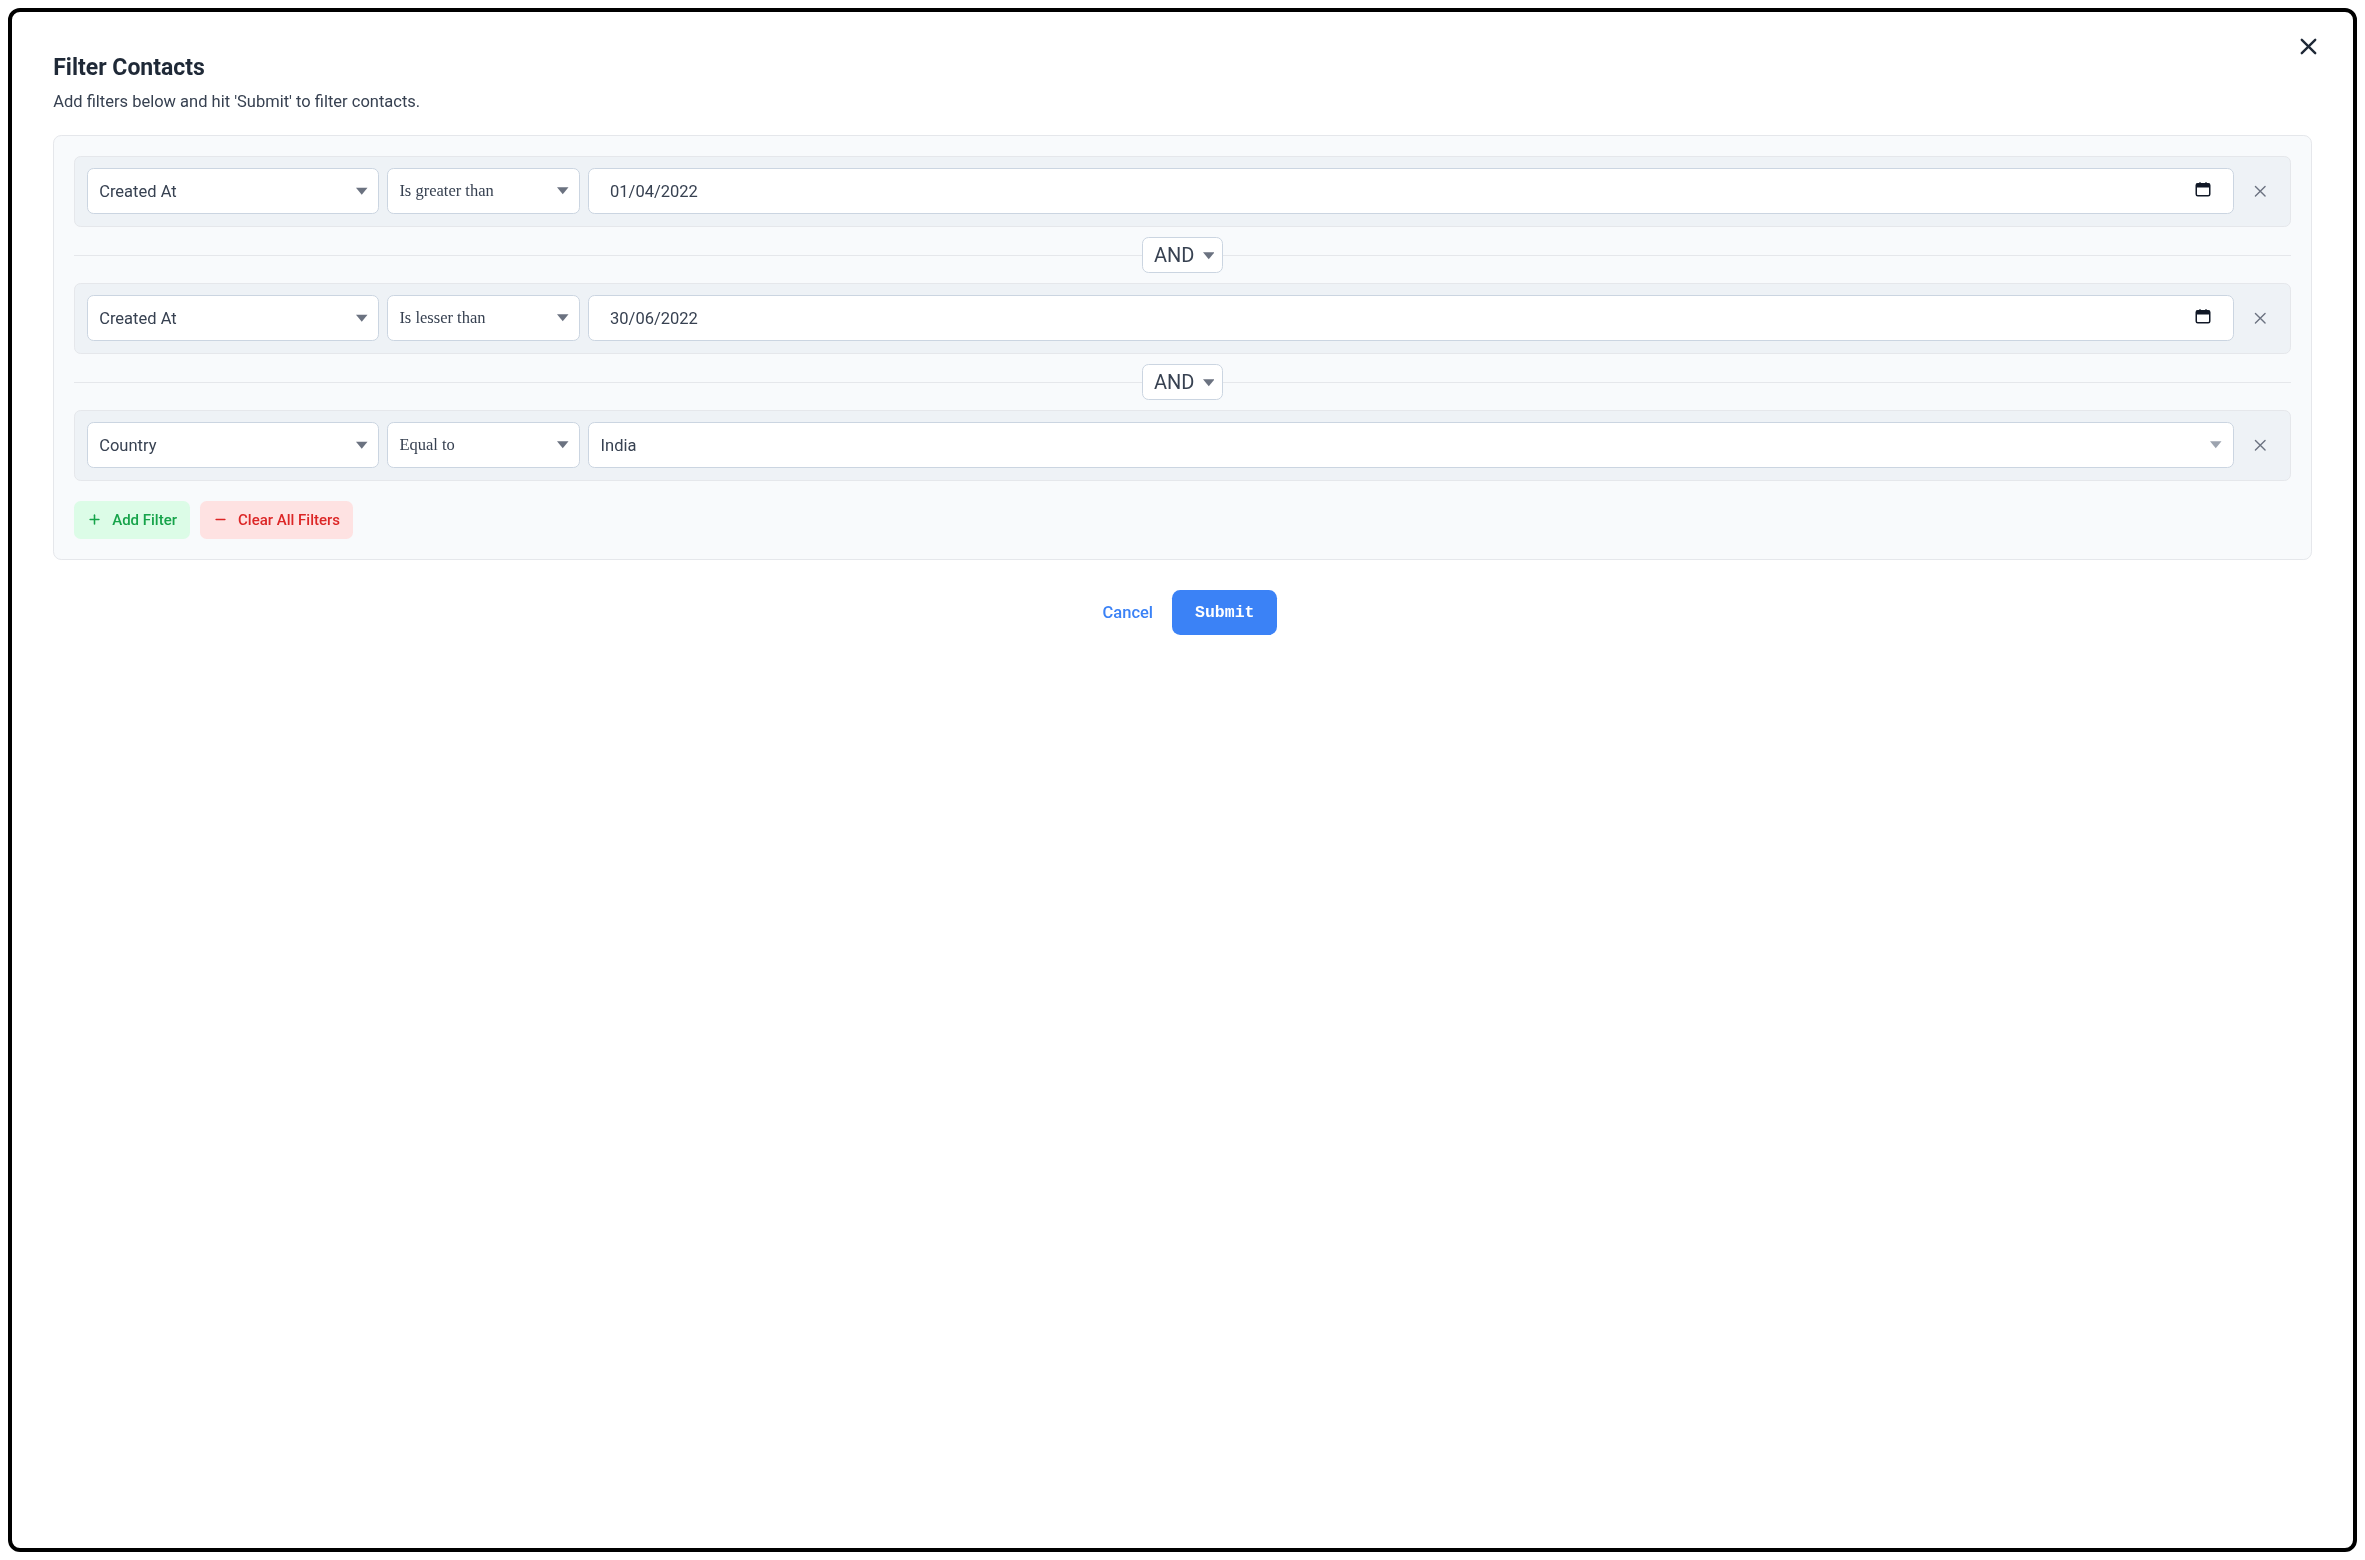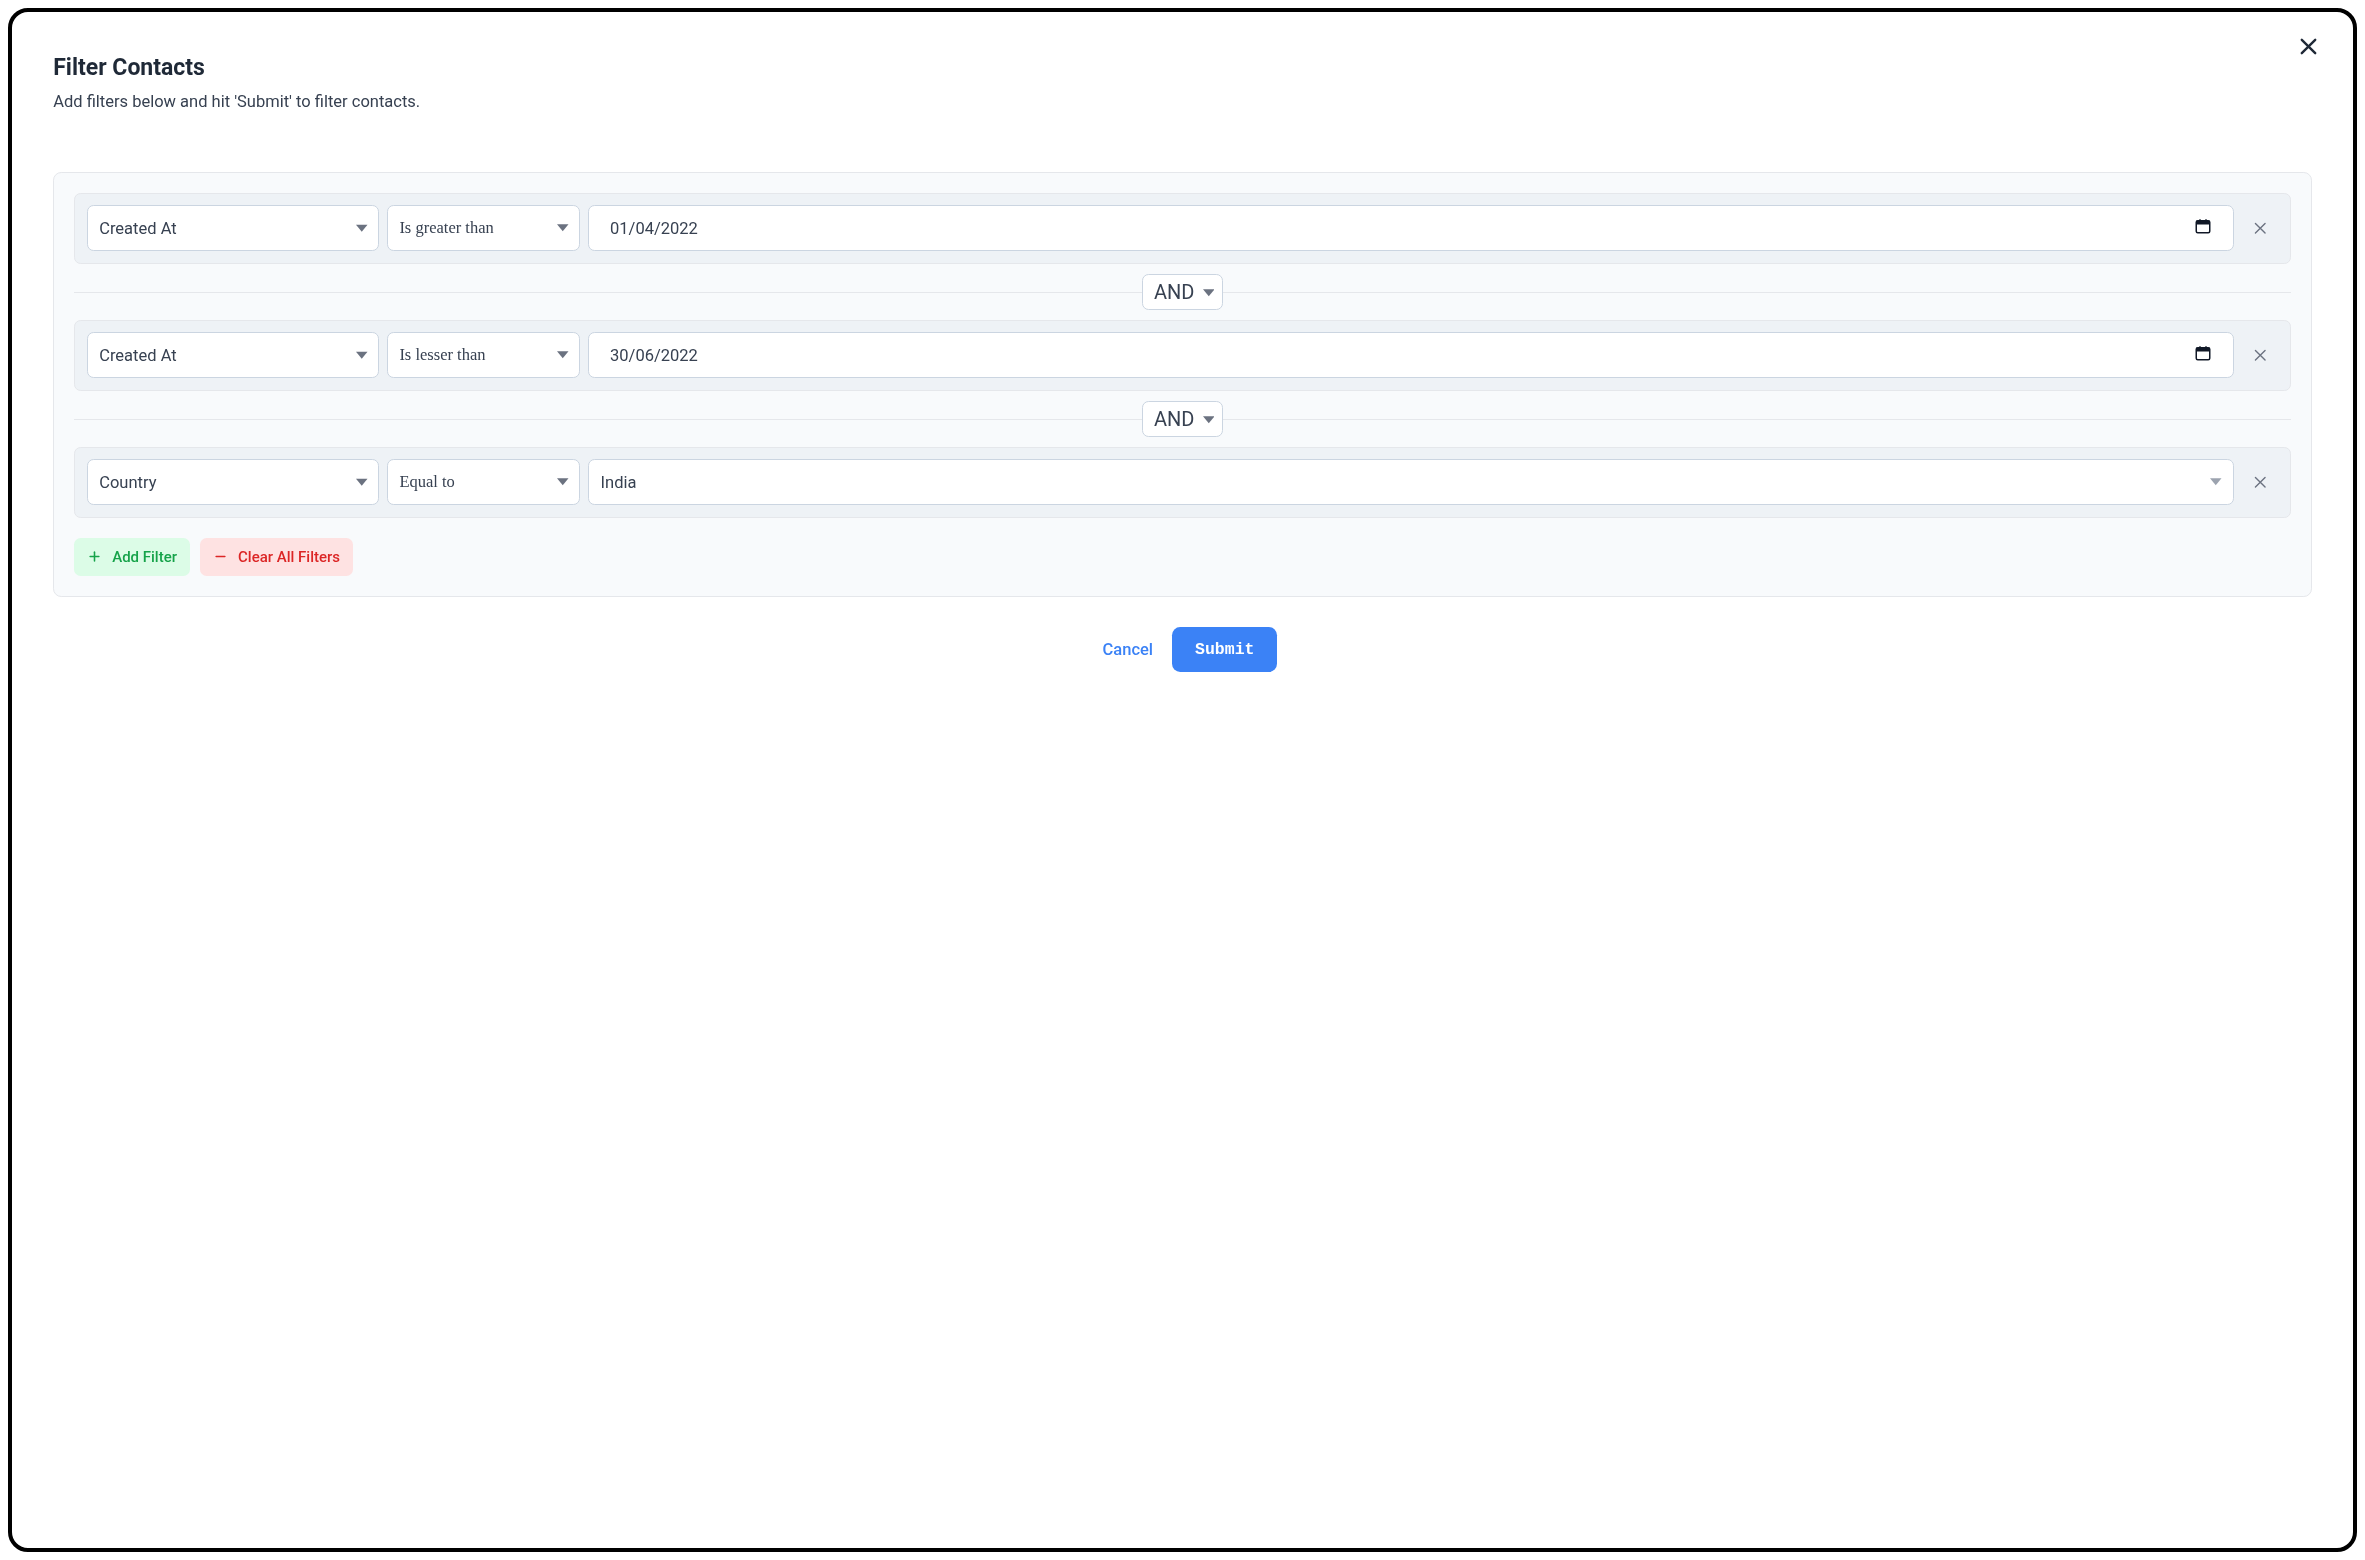--- a/index.html
+++ b/index.html
@@ -3,21 +3,21 @@
   <meta charset="utf-8">
   <style>
     * { box-sizing: border-box; margin: 0; padding: 0; }
     body {
       font-family: -apple-system, BlinkMacSystemFont, "Segoe UI", Roboto, "Helvetica Neue", Arial, sans-serif;
       background: #fff;
       padding: 8.2px;
     }
     .frame {
       border: 4.1px solid #000;
-      border-radius: 20px;
+      border-radius: 12px;
       width: 100%;
       height: calc(100vh - 16.5px);
       min-height: 724px;
       position: relative;
       padding: 25px 41px 33px 41px;
     }
     .close-top {
       position: absolute;
       top: 23px;
       right: 33px;
@@ -30,21 +30,21 @@
       font-weight: 700;
       color: #1f2937;
       margin-top: 16.5px;
     }
     .subtitle {
       font-size: 16.5px;
       color: #374151;
       margin-top: 11px;
     }
     .panel {
-      margin-top: 61px;
+      margin-top: 24px;
       background: #f8fafc;
       border: 0.8px solid #e5e7eb;
       border-radius: 8.2px;
       padding: 20px;
     }
     .filter-row {
       background: #eef2f6;
       border: 0.8px solid #e5e7eb;
       border-radius: 6.6px;
       padding: 11.5px;

